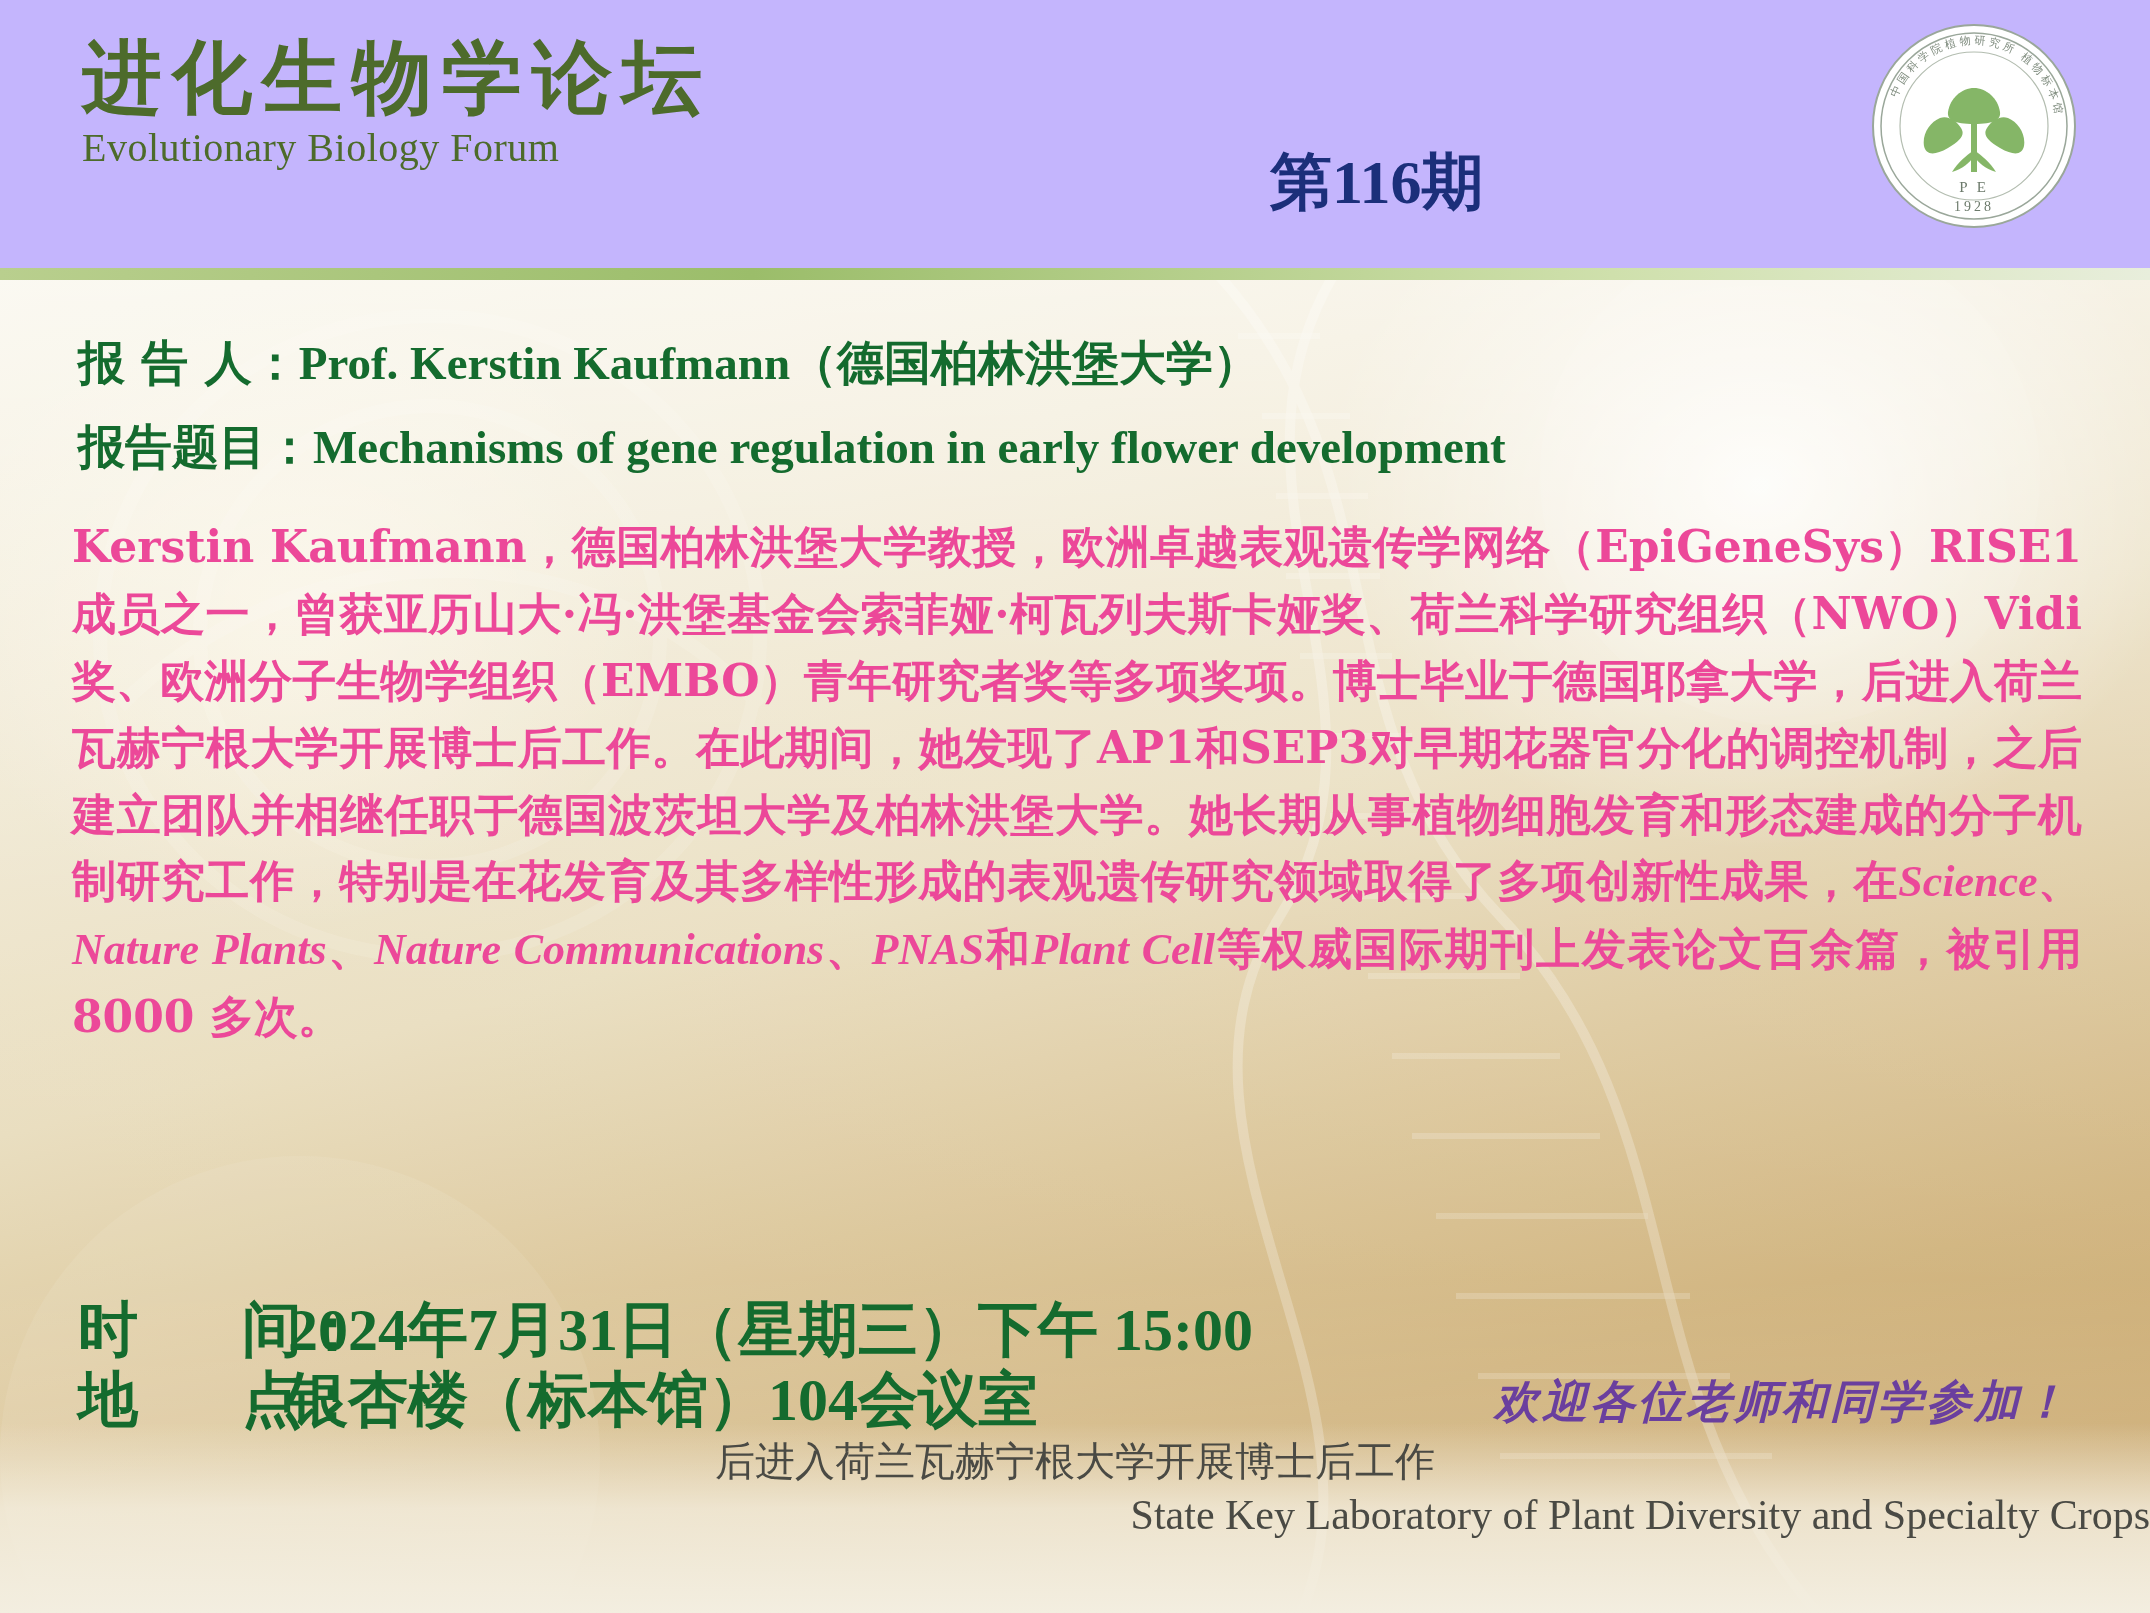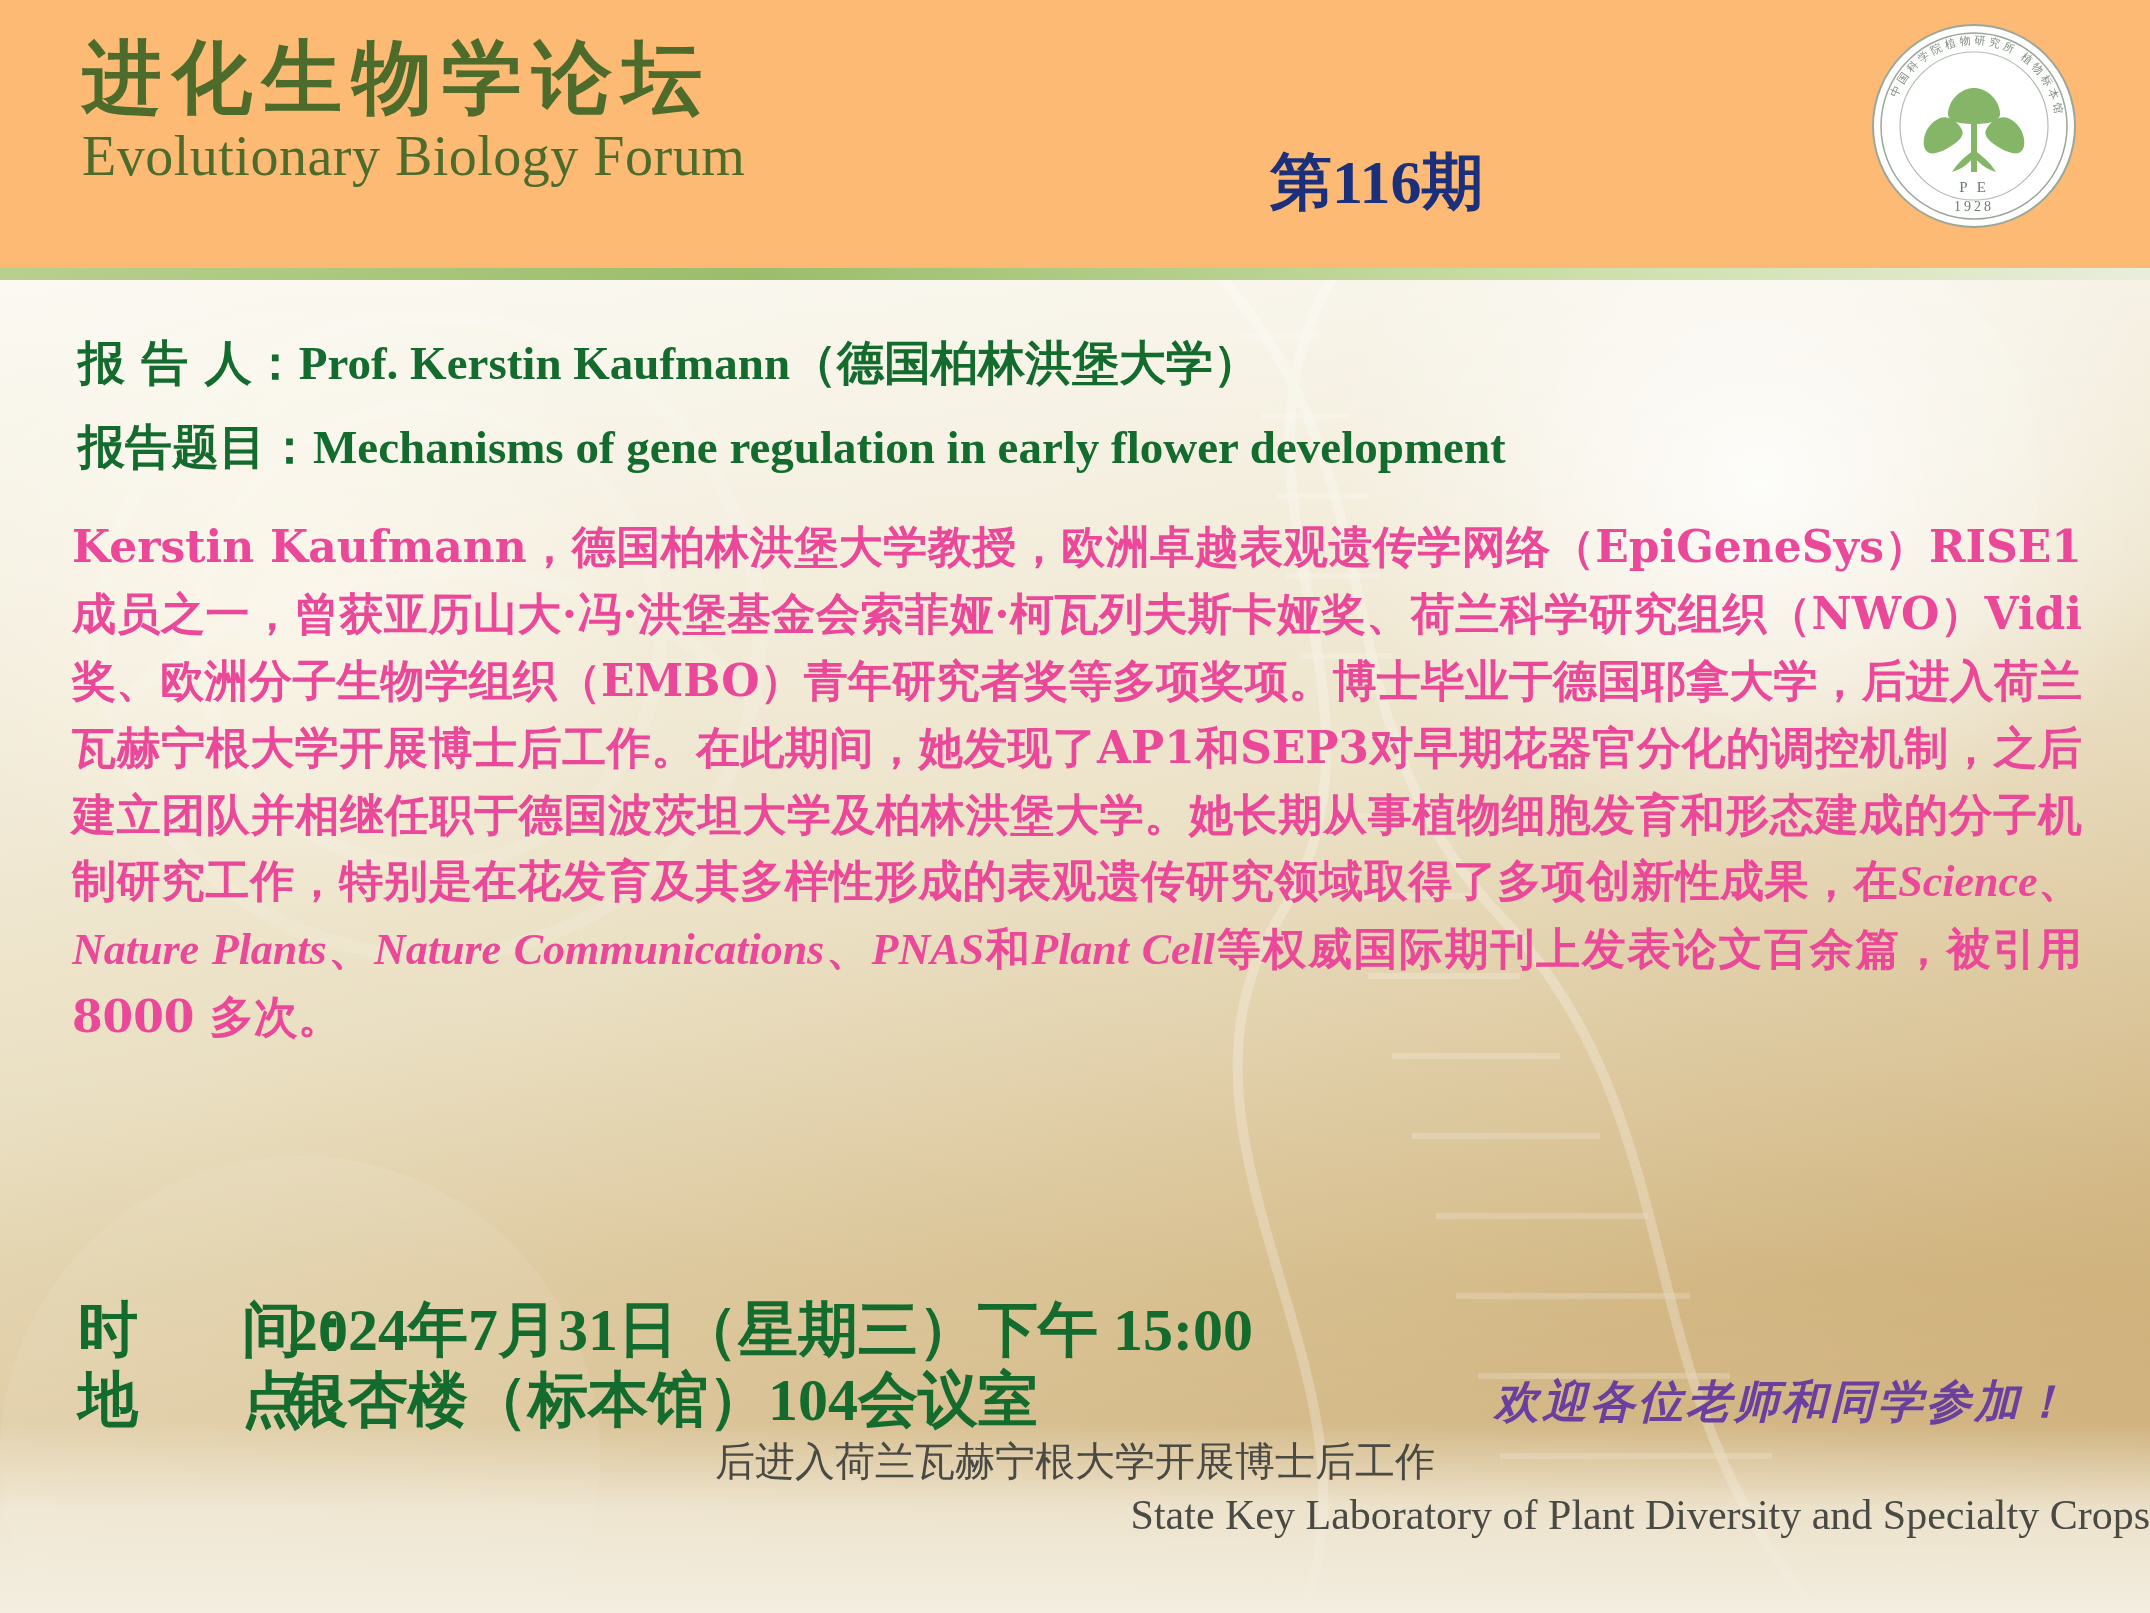--- a/index.html
+++ b/index.html
@@ -18,41 +18,41 @@
     position: relative;
     width: 2150px;
     height: 1613px;
     overflow: hidden;
   }
 
   
   .header {
     position: relative;
     height: 270px;
-    background: #fdba74;
+    background: #c4b5fd;
     z-index: 5;
     text-decoration: underline;
   }
   .header-title-block {
     position: absolute;
     left: 82px;
     top: 34px;
   }
   .title-cn {
     font-family: "DejaVu Serif", serif;
     font-size: 80px;
     font-weight: bold;
     color: #4d6b2b;
     letter-spacing: 10px;
     line-height: 1.08;
     white-space: nowrap;
   }
   .title-en {
     font-family: "Liberation Serif", serif;
-    font-size: 56px;
+    font-size: 40px;
     color: #4d6b2b;
     margin-top: 4px;
     letter-spacing: 0.5px;
     white-space: nowrap;
   }
   .issue {
     position: absolute;
     left: 1270px;
     top: 140px;
     font-family: "Liberation Serif", serif;

